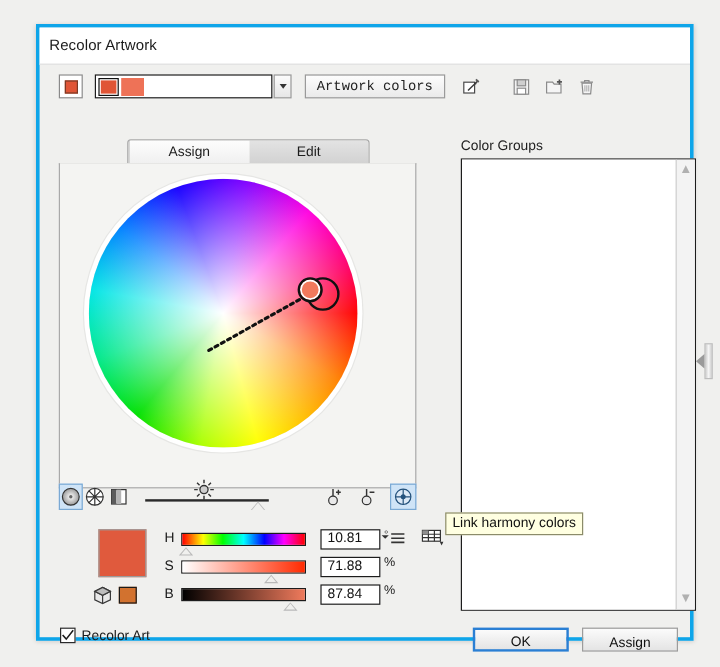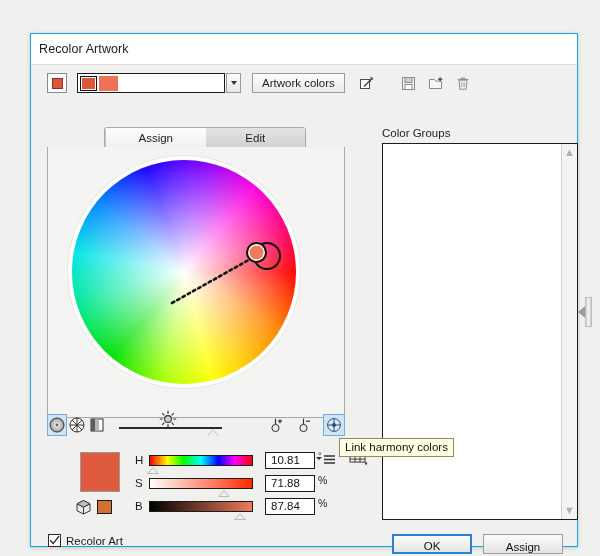--- a/index.html
+++ b/index.html
@@ -11,41 +11,41 @@
     overflow: hidden;
   }
   #page { position: relative; width: 600px; height: 556px; }
 
   
   .dialog {
     position: absolute;
     left: 30px; top: 20px;
     width: 548px; height: 514px;
     background: #f0f0ee;
-    border: 1px solid #0ea5e9;
+    border: 3px solid #0ea5e9;
     box-shadow: 0 1px 4px rgba(0,0,0,.18);
-    margin-top: 13px;
   }
   .titlebar {
     height: 31px;
     background: #ffffff;
     border-bottom: 1px solid #dcdcdc;
     display: flex; align-items: center;
     padding-left: 8px;
   }
   .titlebar .ttl {
     font-size: 12.5px; color: #1b1b1b; letter-spacing: .1px;
   }
 
   
   .toolbar {
     position: absolute; left: 0; top: 31px;
     width: 100%; height: 36px;
     display: flex; align-items: center;
     padding-left: 16px;
+    font-family: Liberation Mono, monospace;
   }
   .sw-btn {
     width: 20px; height: 20px;
     border: 1px solid #8a8a8a; background: #fff;
     display: flex; align-items: center; justify-content: center;
   }
   .sw-btn i { display: block; width: 11px; height: 11px; border: 1px solid #7a3a26; }
   .swatch-field {
     margin-left: 10px;
     width: 148px; height: 20px;
@@ -191,21 +191,21 @@
     margin-left: 12px; width: 50px; height: 17px;
     border: 1px solid #1c1c1c; background: #fff;
     font-size: 11.5px; color: #111;
     display: flex; align-items: center; padding-left: 5px;
   }
   .unit { margin-left: 3px; font-size: 10.5px; color: #222; align-self: flex-start; }
   .unit.deg { font-size: 9px; }
 
   
   .tooltip {
-    position: absolute; left: 308px; top: 404px;
+    position: absolute; left: 338px; top: 404px;
     background: #ffffe1; border: 1px solid #8b8b6a;
     font-size: 11.5px; color: #111;
     padding: 2px 5px 3px 5px;
   }
 
   
   .recolor-chk {
     position: absolute; left: 17px; top: 500px;
     display: flex; align-items: center; gap: 5px;
   }

